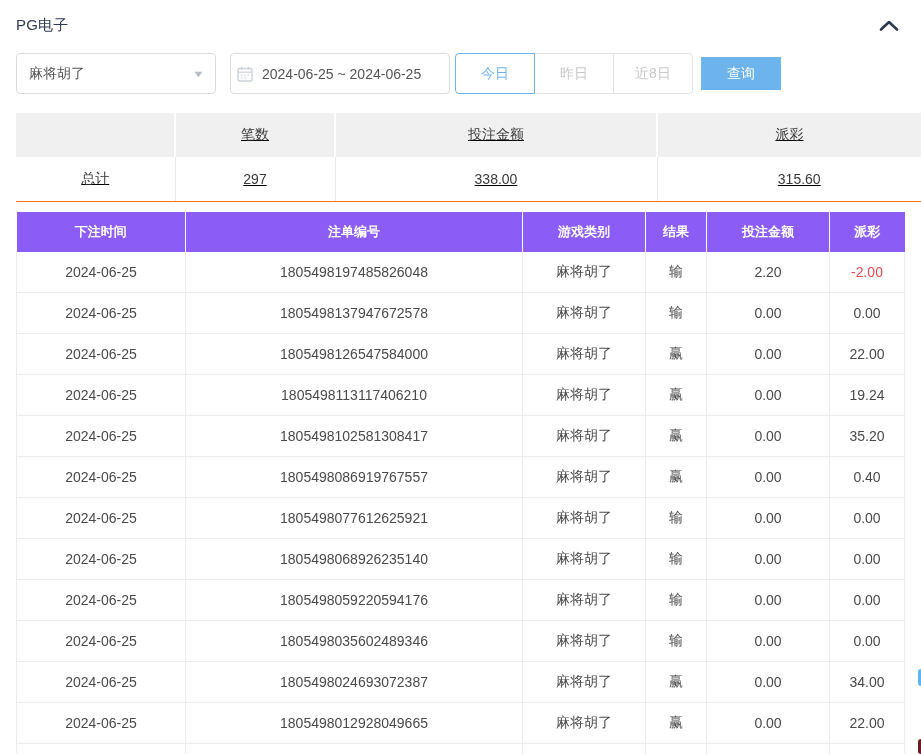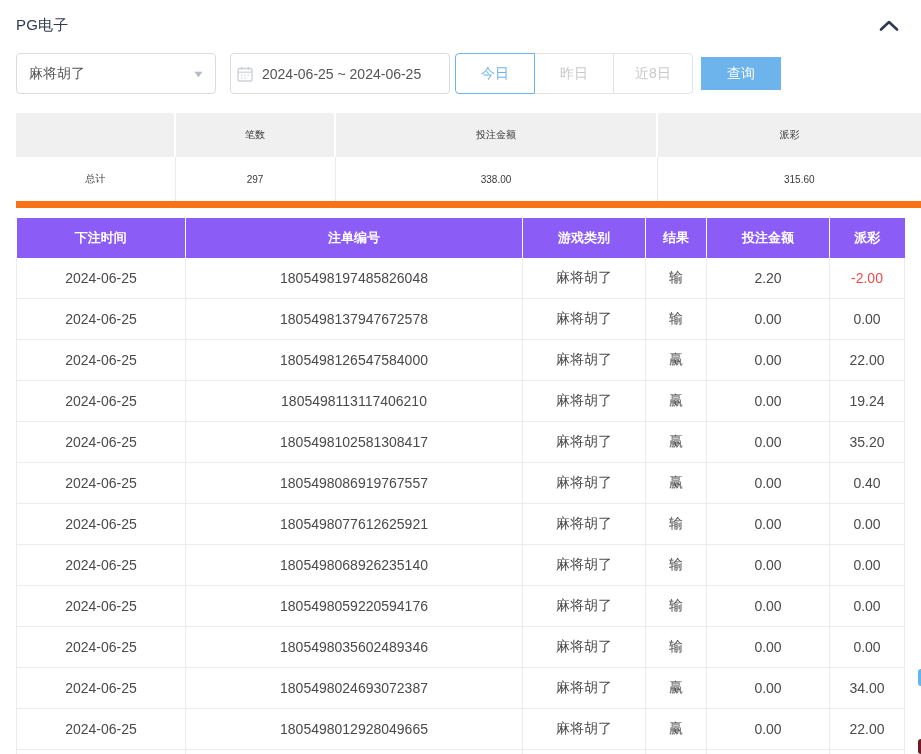--- a/index.html
+++ b/index.html
@@ -44,30 +44,31 @@
   .qbtn:first-child{border-radius:4px 0 0 4px;}
   .qbtn:last-child{border-radius:0 4px 4px 0;}
   .qbtn.active{border-color:var(--accent);color:var(--accent);z-index:1;}
   .search-btn{
     width:80px;height:33px;border:none;border-radius:0;
     background:var(--accent);color:#fff;font-size:14px;font-family:inherit;cursor:pointer;
   }
   
   .summary{
     width:905px;margin-top:19px;border-collapse:collapse;table-layout:fixed;
-    font-size:10px;
+    font-size:14px;
+    text-decoration:underline;
   }
   .summary th{
     background:#f0f0f0;height:42px;font-weight:normal;color:#3a3a3a;
     border-right:2px solid #fff;text-align:center;
   }
   .summary th:last-child{border-right:none;}
   .summary td{
     height:42px;text-align:center;color:#3a3a3a;background:#fff;
-    border-right:1px solid #ebebeb;border-bottom:7px solid #f97316;
+    border-right:1px solid #ebebeb;border-bottom:1px solid #f97316;
   }
   .summary td:last-child{border-right:none;padding-left:21px;}
   
   .bets{
     width:889px;margin-top:10px;border-collapse:collapse;table-layout:fixed;
     font-size:14px;
   }
   .bets th{
     background:#8b5cf6;color:#fff;height:38px;font-size:13px;font-weight:bold;
     border-right:1px solid #fff;text-align:center;

